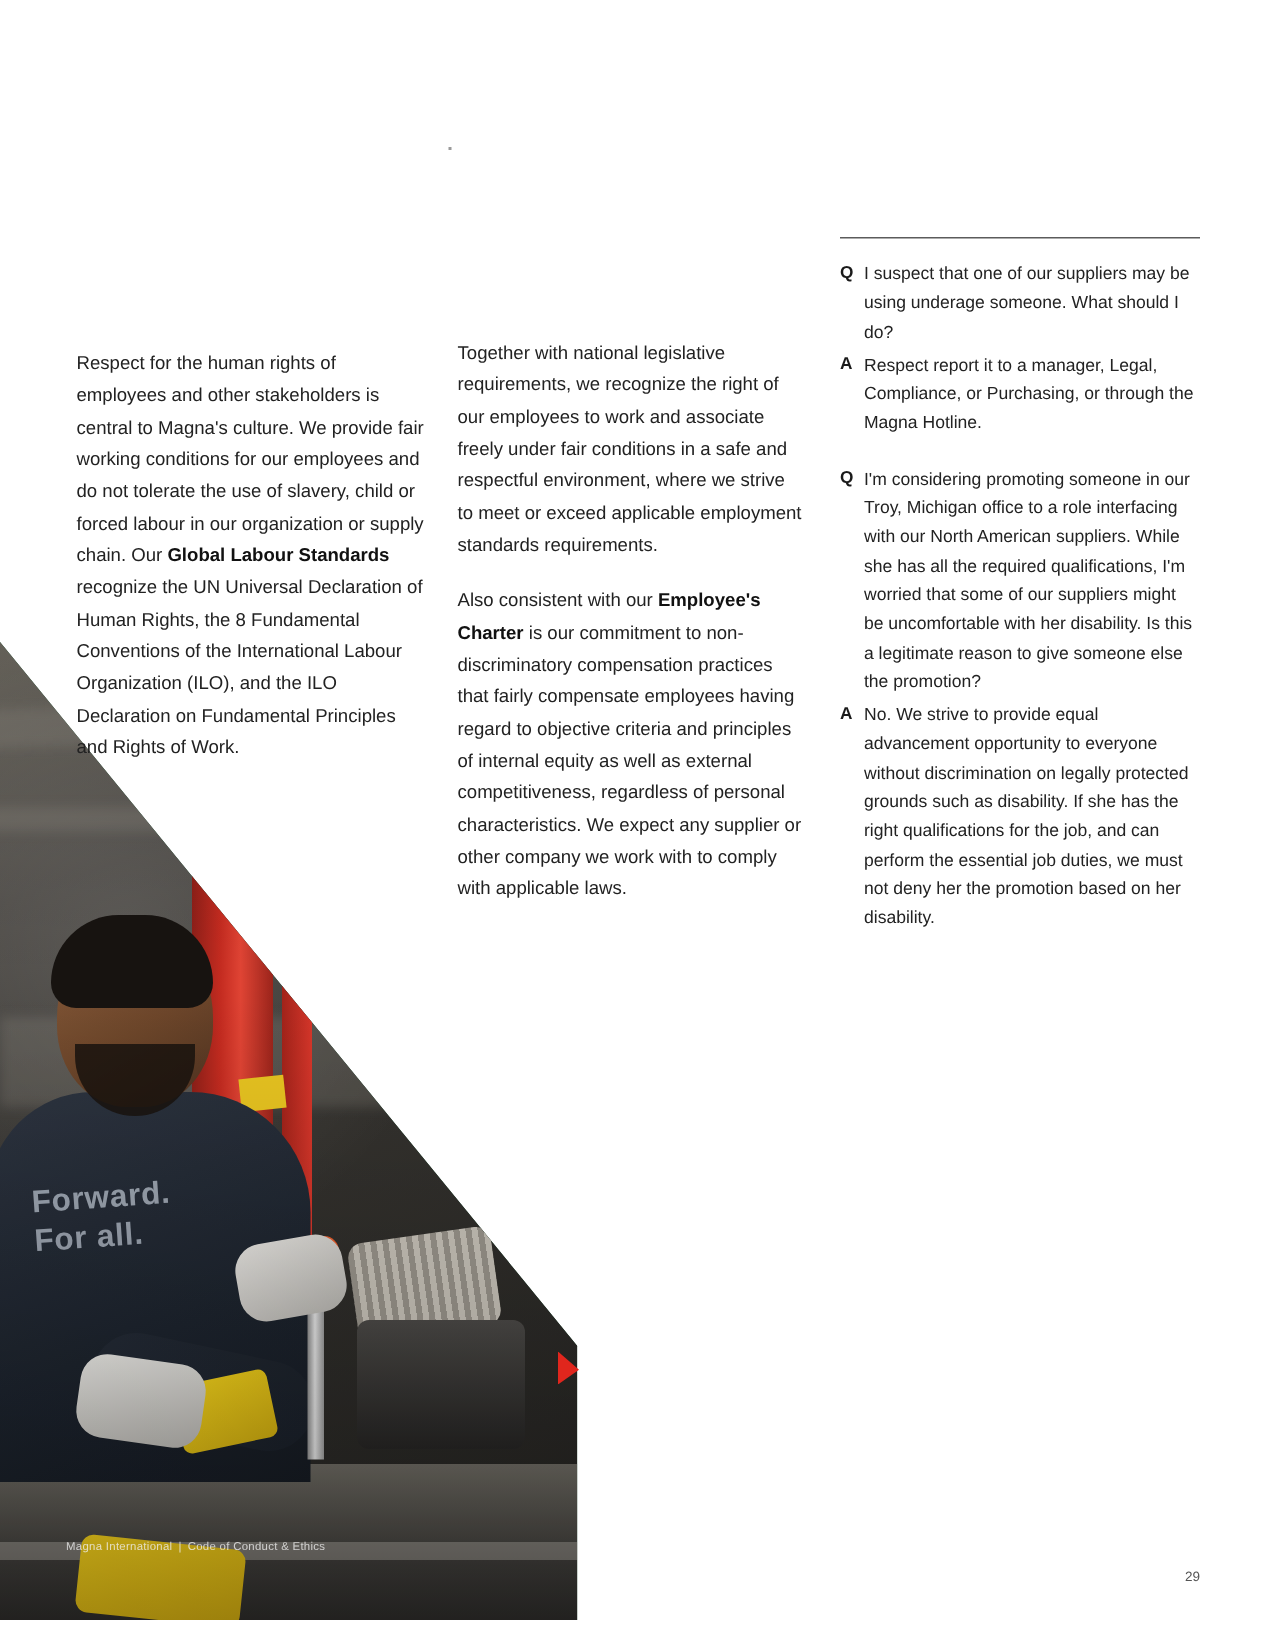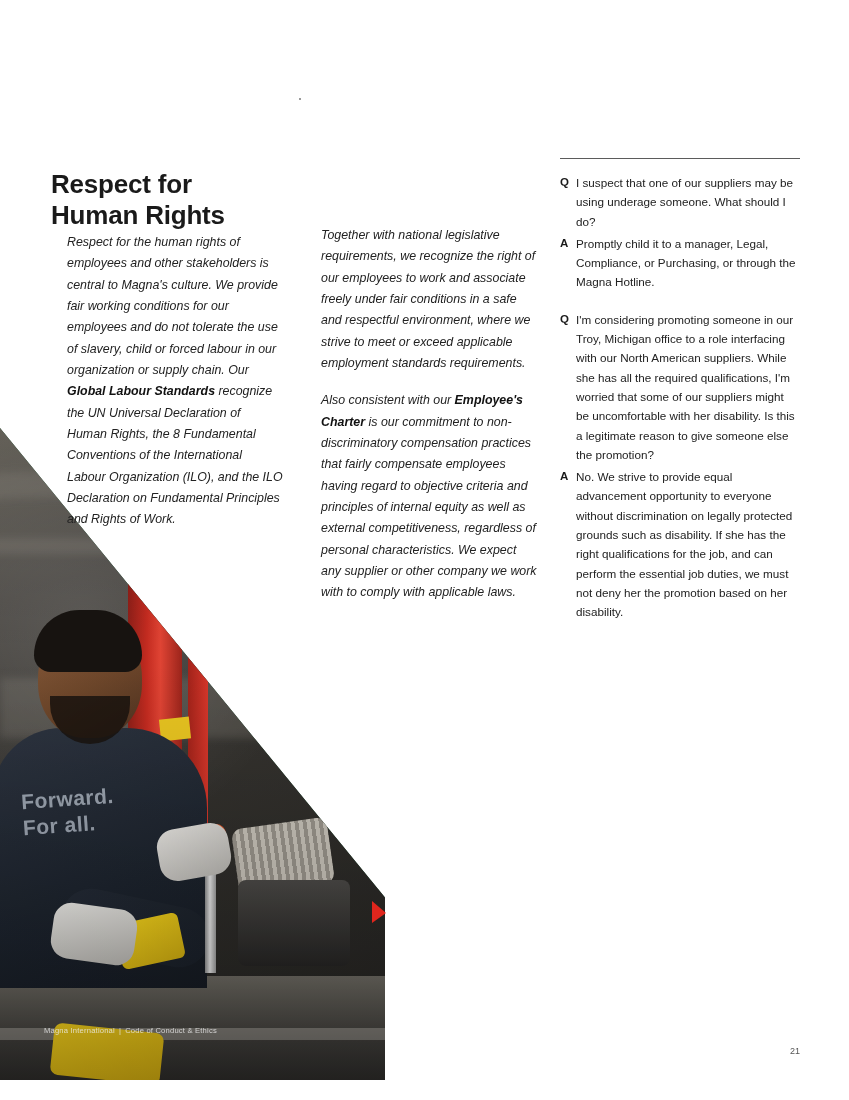--- a/index.html
+++ b/index.html
@@ -263,21 +263,21 @@
     color: #1a1a1a;
     letter-spacing: -0.2px;
   }
 
   .col {
     position: absolute;
     font-size: 12.4px;
     line-height: 1.72;
     color: #222222;
   }
-  .col p { margin: 0 0 16px 16px; font-style: italic; }
+  .col p { margin: 0 0 16px 0; }
   .col p:last-child { margin-bottom: 0; }
   .col-1 { left: 51px; top: 232px; width: 232px; }
   .col-2 { left: 305px; top: 225px; width: 232px; }
 
   b, strong { font-weight: bold; color: #111; }
 
   
   .qa {
     position: absolute;
     left: 560px;
@@ -374,55 +374,51 @@
     <div class="yellowpart2"></div>
     <div class="shadowmask"></div>
 
     <div class="footer-left" style="position:absolute; left:44px; top:598px;">
       <span>Magna International</span><span class="footer-sep">|</span><span>Code of Conduct &amp; Ethics</span>
     </div>
   </div>
 
   <div class="red-corner"></div>
 
-  <h1 class="headline">
-    <span>Respect for</span><br>
-    <span>Human Rights</span>
-  </h1>
 
   <div class="col col-1">
     <p><span>Respect for the human rights of employees and other stakeholders is central to Magna's culture. We provide fair working conditions for our employees and do not tolerate the use of slavery, child or forced labour in our organization or supply chain. Our </span><b>Global Labour Standards</b><span> recognize the UN Universal Declaration of Human Rights, the 8 Fundamental Conventions of the International Labour Organization (ILO), and the ILO Declaration on Fundamental Principles and Rights of Work.</span></p>
   </div>
 
   <div class="col col-2">
     <p>Together with national legislative requirements, we recognize the right of our employees to work and associate freely under fair conditions in a safe and respectful environment, where we strive to meet or exceed applicable employment standards requirements.</p>
     <p><span>Also consistent with our </span><b>Employee's Charter</b><span> is our commitment to non-discriminatory compensation practices that fairly compensate employees having regard to objective criteria and principles of internal equity as well as external competitiveness, regardless of personal characteristics. We expect any supplier or other company we work with to comply with applicable laws.</span></p>
   </div>
 
   <aside class="qa">
     <div class="qa-rule"></div>
 
     <div class="qa-block">
       <div class="qa-row">
         <div class="qa-key">Q</div>
         <div class="qa-text">I suspect that one of our suppliers may be using underage someone. What should I do?</div>
       </div>
       <div class="qa-row">
         <div class="qa-key">A</div>
-        <div class="qa-text">Promptly child it to a manager, Legal, Compliance, or Purchasing, or through the Magna Hotline.</div>
+        <div class="qa-text">Respect report it to a manager, Legal, Compliance, or Purchasing, or through the Magna Hotline.</div>
       </div>
     </div>
 
     <div class="qa-block">
       <div class="qa-row">
         <div class="qa-key">Q</div>
         <div class="qa-text">I'm considering promoting someone in our Troy, Michigan office to a role interfacing with our North American suppliers. While she has all the required qualifications, I'm worried that some of our suppliers might be uncomfortable with her disability. Is this a legitimate reason to give someone else the promotion?</div>
       </div>
       <div class="qa-row">
         <div class="qa-key">A</div>
         <div class="qa-text">No. We strive to provide equal advancement opportunity to everyone without discrimination on legally protected grounds such as disability. If she has the right qualifications for the job, and can perform the essential job duties, we must not deny her the promotion based on her disability.</div>
       </div>
     </div>
   </aside>
 
-  <div class="page-num">21</div>
+  <div class="page-num">29</div>
 
 </div>
 
 </body></html>

